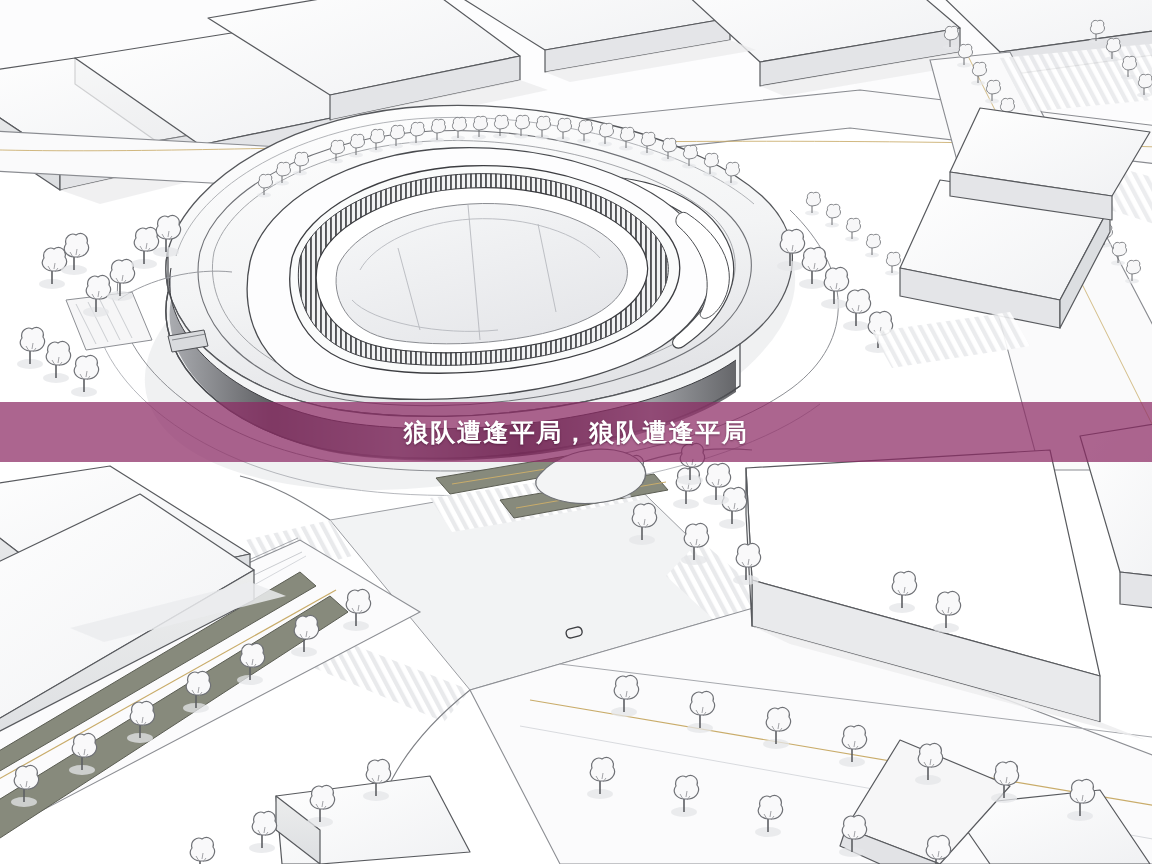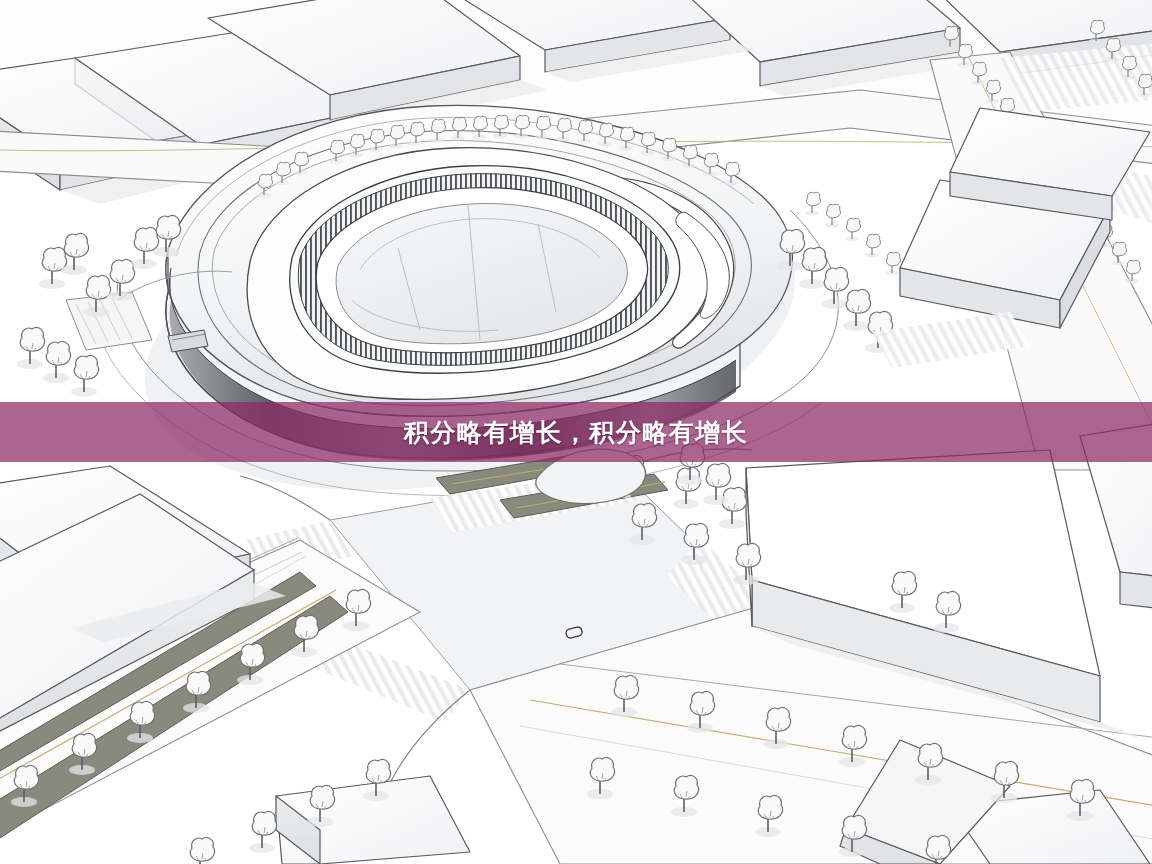--- a/index.html
+++ b/index.html
@@ -476,16 +476,16 @@
       <g>
         <path d="M540,474 C 556,456 586,446 614,450 C 640,454 652,470 642,484
                  C 628,502 586,508 558,500 C 538,494 530,484 540,474 Z" fill="#f3f4f5" stroke="#6f7176" stroke-width="1.2"></path>
       </g>
 
       <rect x="0" y="0" width="1152" height="864" fill="none"></rect>
     </svg>
   </div>
 
   <div id="caption-banner">
-    <span id="caption-text">积分略有增长，积分略有增长</span>
+    <span id="caption-text">狼队遭逢平局，狼队遭逢平局</span>
   </div>
 
 </div>
 
 </body></html>

